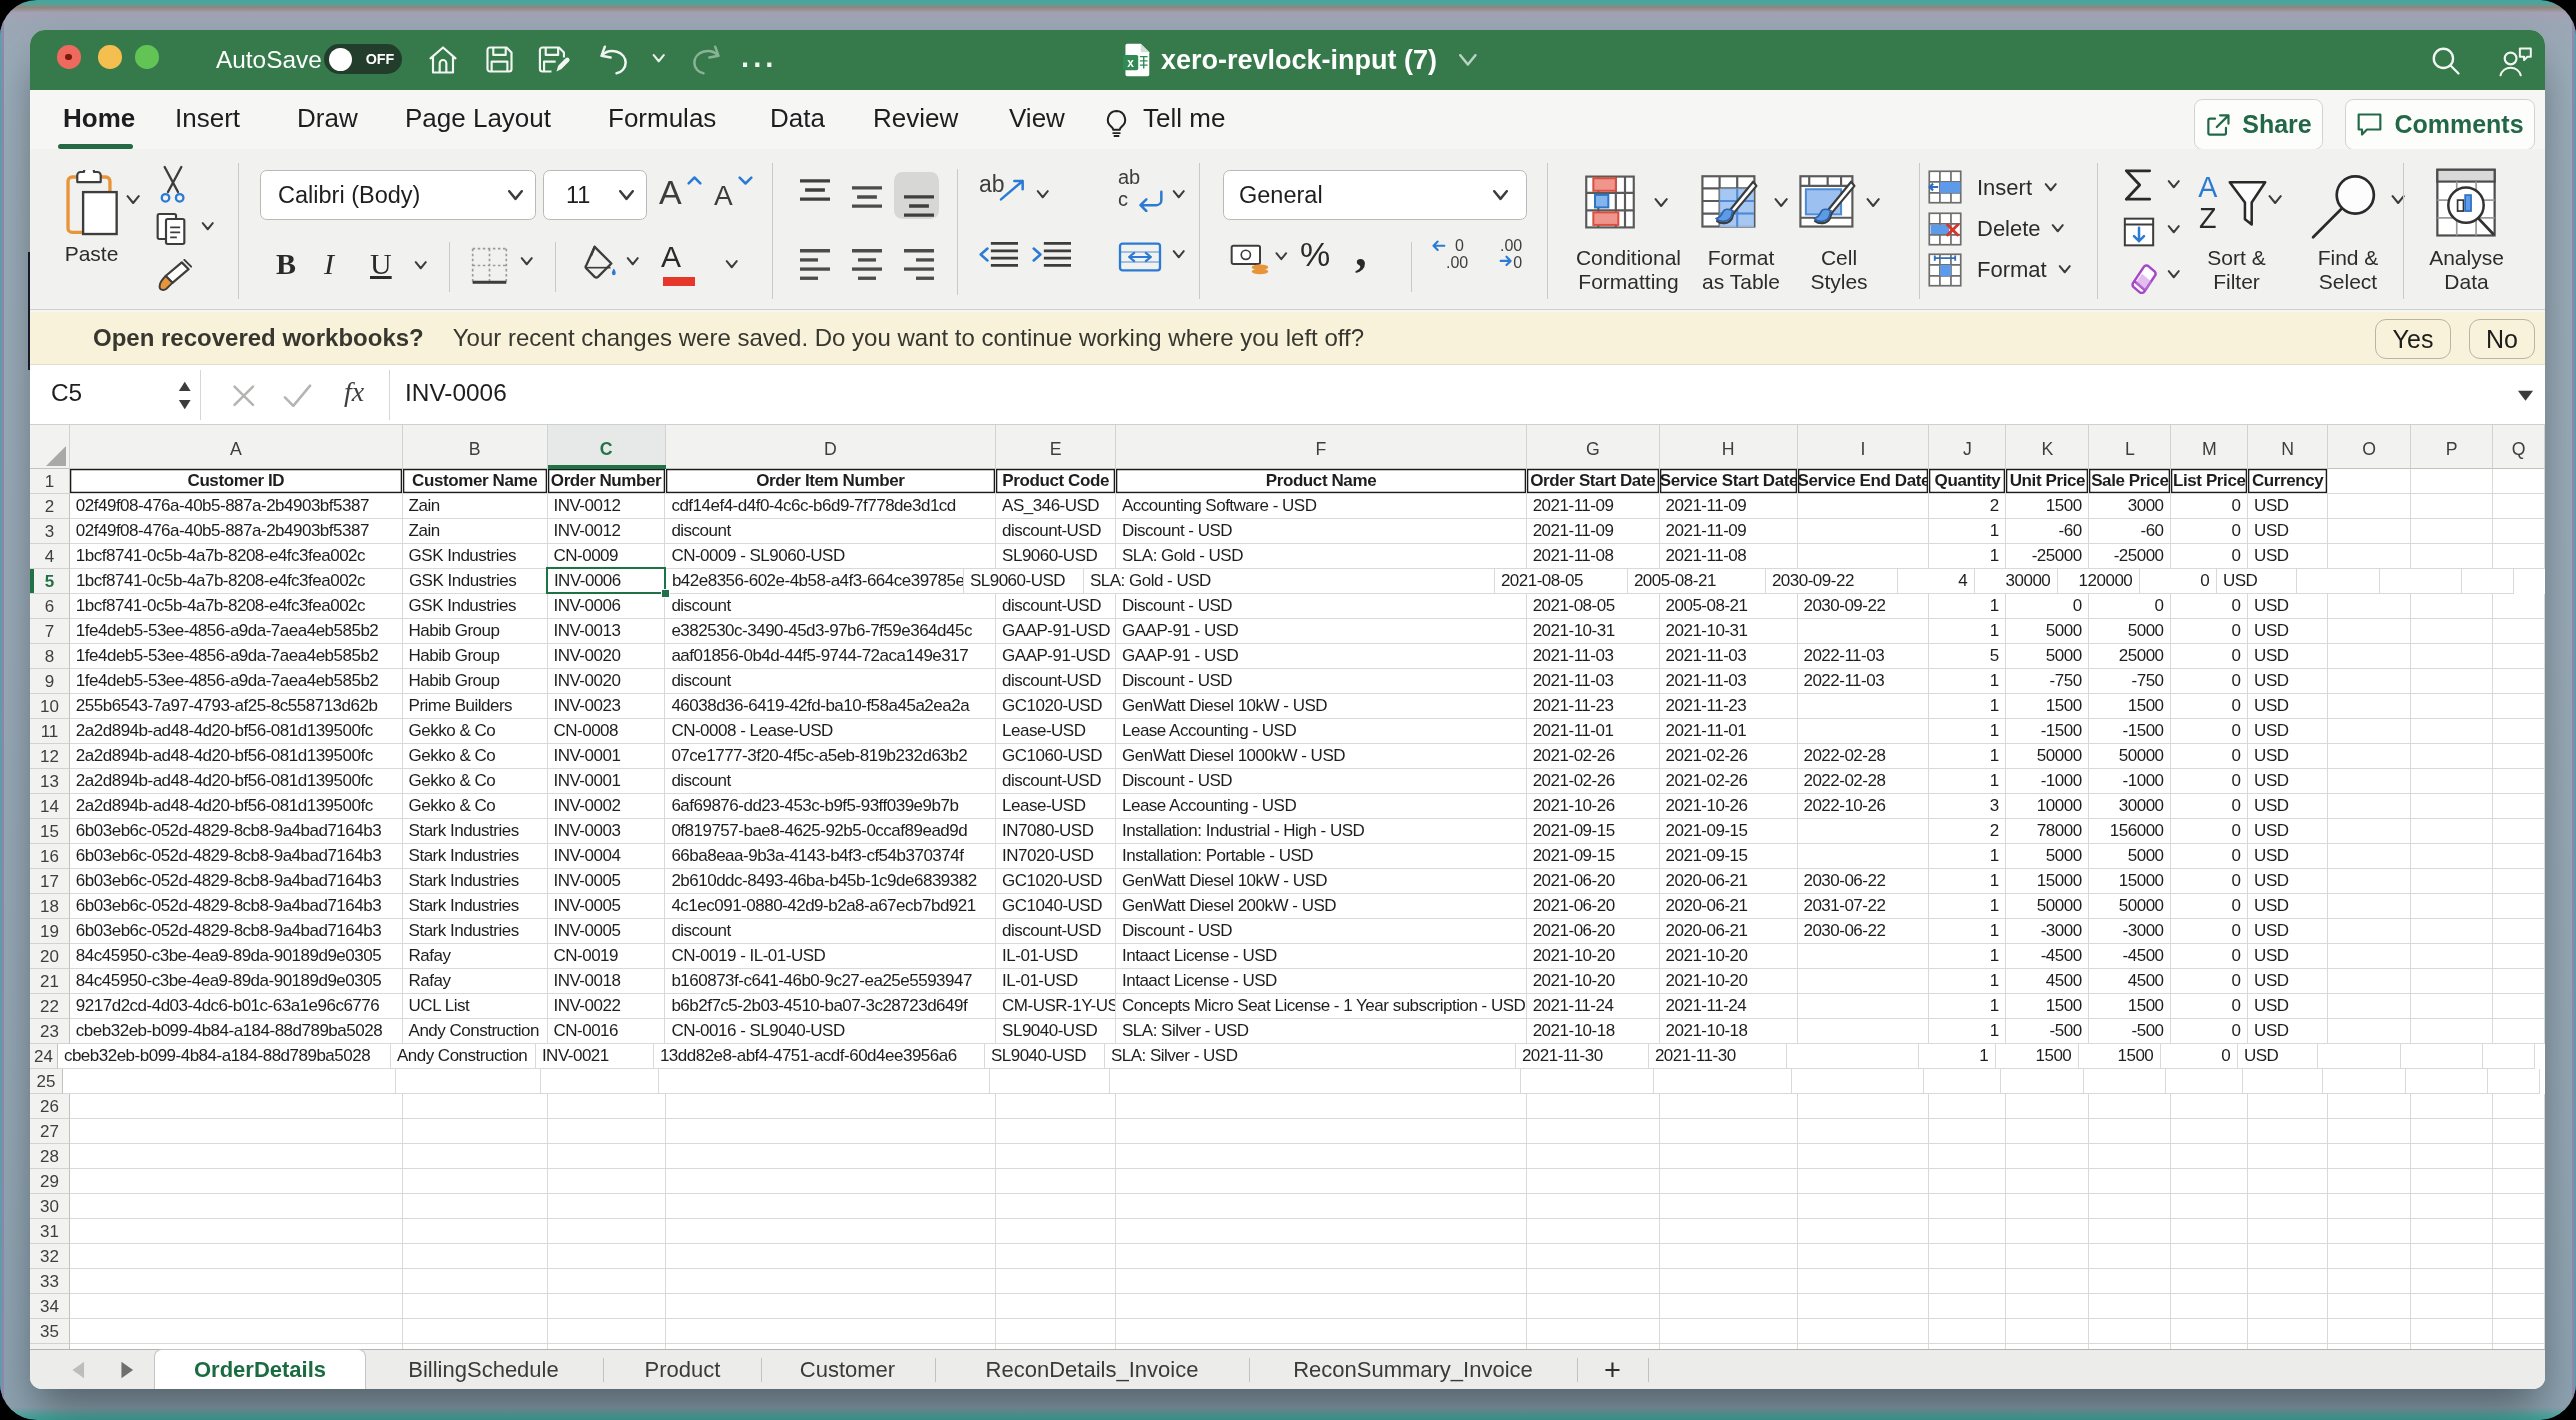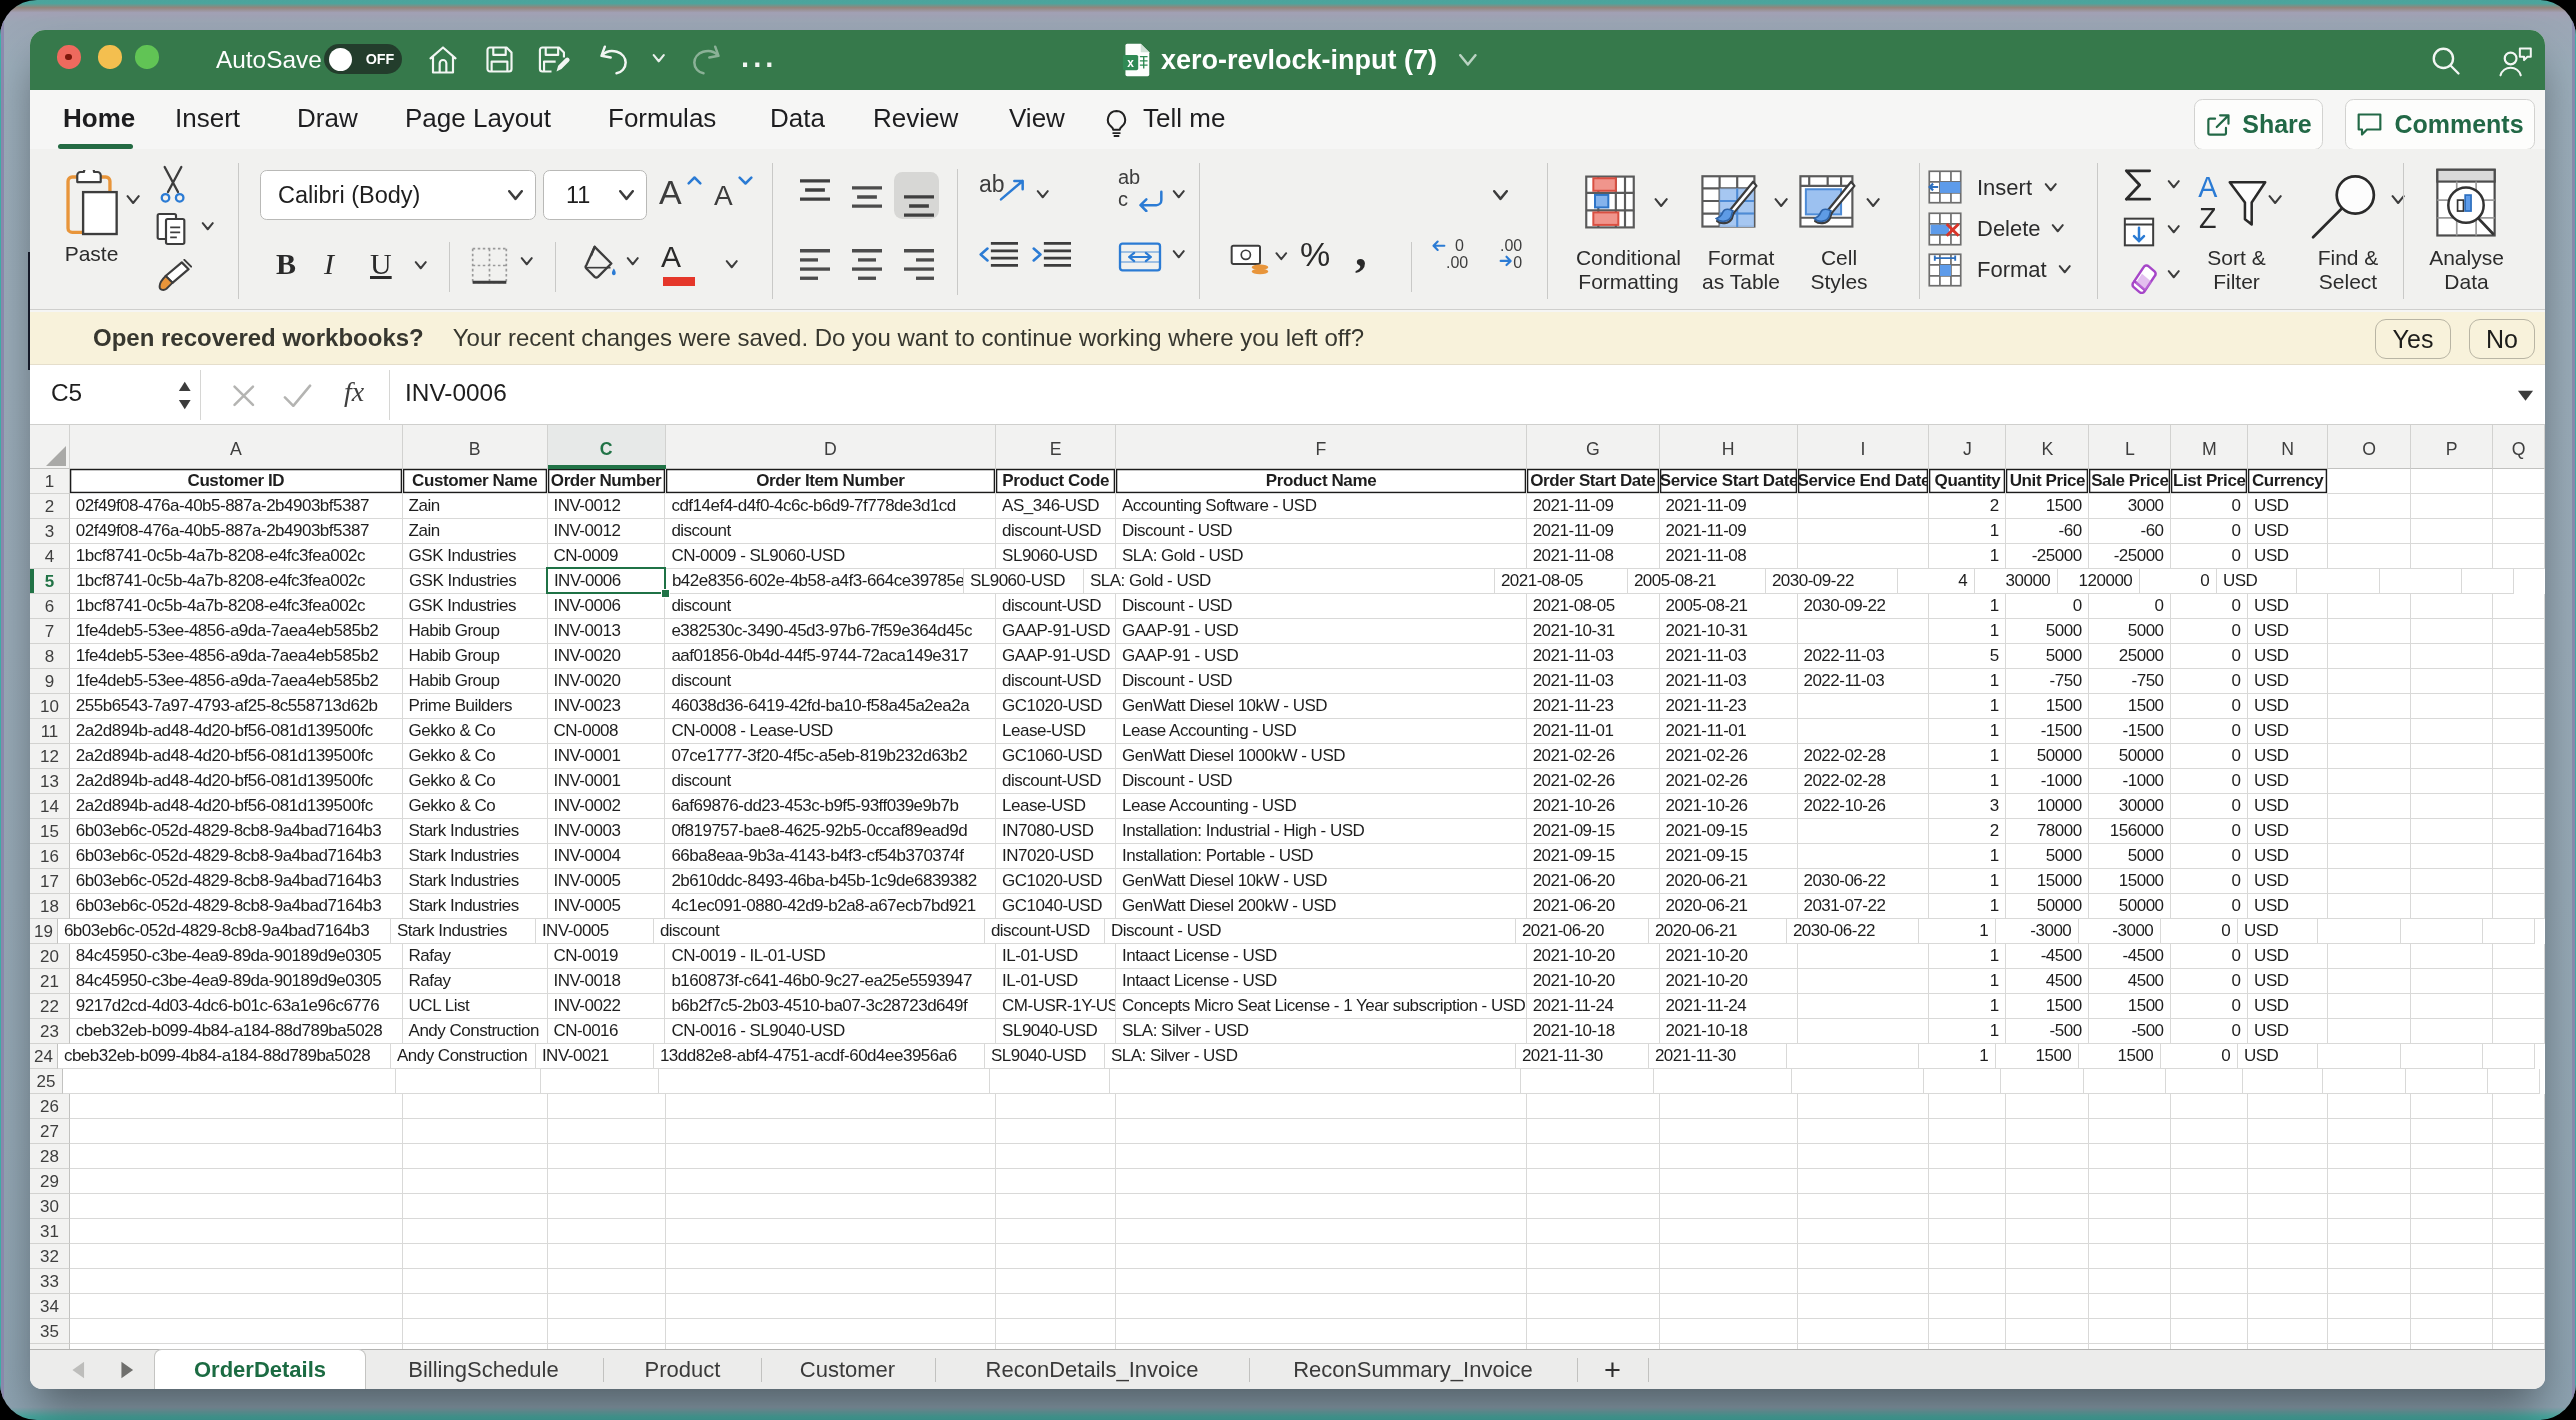--- a/index.html
+++ b/index.html
@@ -279,20 +279,21 @@
       </svg>
       <svg class="abs" style="left:1088px;top:212px" width="44" height="30" viewBox="0 0 52 36">
         <rect x="2" y="2" width="48" height="32" rx="3" fill="none" stroke="#2b7bd4" stroke-width="2.8"></rect>
         <path d="M2 12 H50 M2 24 H50" stroke="#2b7bd4" stroke-width="2" opacity=".55"></path>
         <path d="M13 18 H39 M13 18 l6-5 M13 18 l6 5 M39 18 l-6-5 M39 18 l-6 5" stroke="#2b7bd4" stroke-width="2.6" fill="none" stroke-linecap="round"></path>
       </svg>
       <svg class="abs" style="left:1142px;top:220px" width="13.5" height="9.2" viewBox="0 0 16 11.92">
         <path d="M1.5 1.5 L8.0 9.42 L14.5 1.5" fill="none" stroke="#3d3d3d" stroke-width="2.6" stroke-linecap="round" stroke-linejoin="round"></path>
       </svg>
       <div class="sep" style="left:1169px;top:133px;height:136px"></div>
+      <div class="combo" style="left:1193px;top:140px;width:304px;height:50px;padding-left:15px">General</div>
       <svg class="abs" style="left:1463px;top:160px" width="15" height="11" viewBox="0 0 18 13.16">
         <path d="M1.5 1.5 L9.0 10.66 L16.5 1.5" fill="none" stroke="#3d3d3d" stroke-width="3" stroke-linecap="round" stroke-linejoin="round"></path>
       </svg>
       <svg class="abs" style="left:1200px;top:212px" width="40" height="34" viewBox="0 0 48 40">
         <rect x="2" y="4" width="34" height="22" rx="2" fill="#fff" stroke="#3d3d3d" stroke-width="2.4"></rect>
         <circle cx="19" cy="15" r="5.5" fill="none" stroke="#3d3d3d" stroke-width="2"></circle>
         <ellipse cx="36" cy="30" rx="10" ry="3.4" fill="#e8953a"></ellipse>
         <ellipse cx="36" cy="35" rx="10" ry="3.4" fill="#e8953a"></ellipse>
       </svg>
       <svg class="abs" style="left:1245px;top:222px" width="12.6" height="9.2" viewBox="0 0 15 11.3">
@@ -831,21 +832,21 @@
             <div class="c num" style="width:77px">1</div>
             <div class="c num" style="width:83px">50000</div>
             <div class="c num" style="width:82px">50000</div>
             <div class="c num" style="width:77px">0</div>
             <div class="c" style="width:80px">USD</div>
             <div class="c" style="width:83px"></div>
             <div class="c" style="width:82px"></div>
             <div class="c" style="width:52px"></div>
           </div>
           <div class="row">
-            <div class="rh" style="width:28px">19</div>
+            <div class="rh" style="width:40px">19</div>
             <div class="c" style="width:333px">6b03eb6c-052d-4829-8cb8-9a4bad7164b3</div>
             <div class="c" style="width:145px">Stark Industries</div>
             <div class="c" style="width:118px">INV-0005</div>
             <div class="c" style="width:331px">discount</div>
             <div class="c" style="width:120px">discount-USD</div>
             <div class="c" style="width:411px">Discount - USD</div>
             <div class="c" style="width:133px">2021-06-20</div>
             <div class="c" style="width:138px">2020-06-21</div>
             <div class="c" style="width:132px">2030-06-22</div>
             <div class="c num" style="width:77px">1</div>

